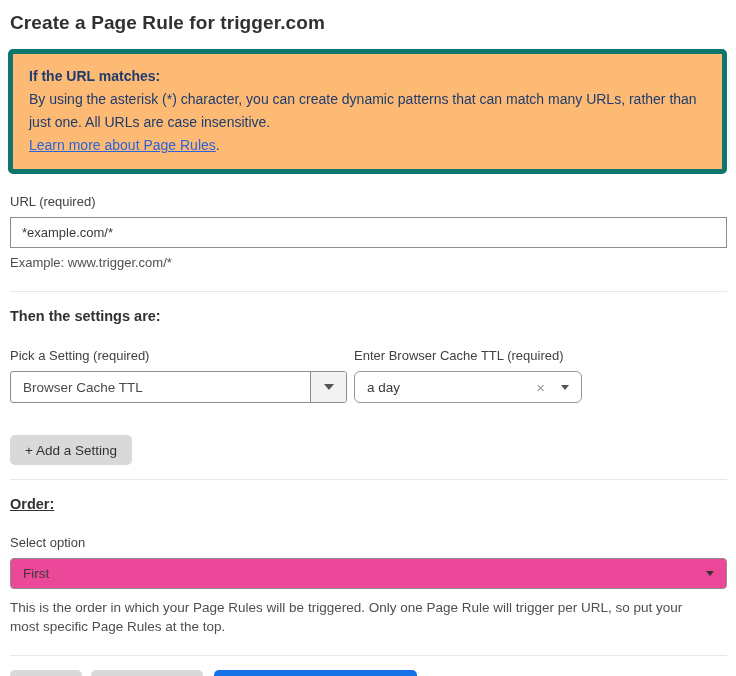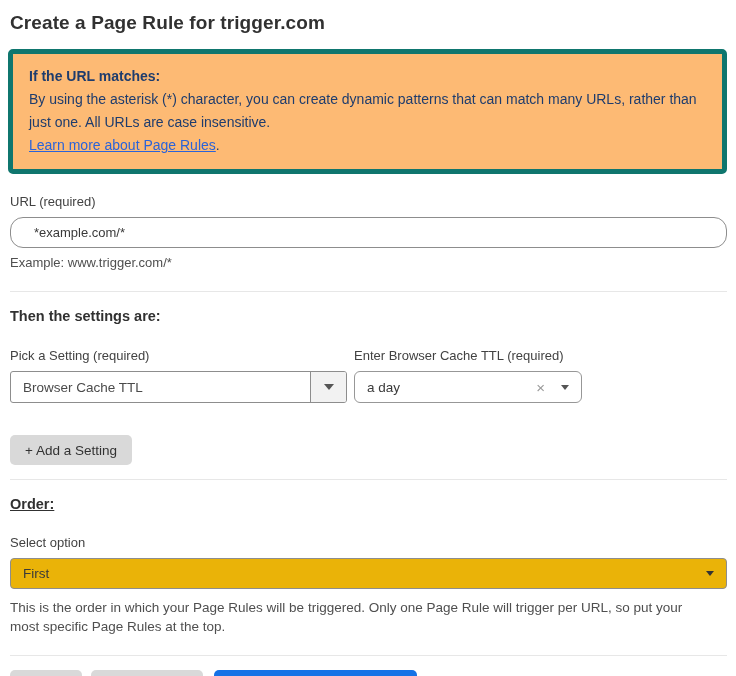--- a/index.html
+++ b/index.html
@@ -44,22 +44,22 @@
     font-size: 13px;
     color: #424242;
     margin-top: 21px;
     margin-bottom: 8px;
   }
 
   .text-input {
     width: 100%;
     height: 31px;
     border: 1px solid #8d8d8d;
-    border-radius: 13px;
-    padding: 0 23px;
+    border-radius: 0;
+    padding: 0 11px;
     font-size: 13px;
     color: #3a3a3a;
     font-family: "Liberation Sans", "DejaVu Sans", sans-serif;
     background: #ffffff;
     outline: none;
   }
 
   .example-text {
     font-size: 13px;
     color: #4f4f4f;
@@ -157,21 +157,21 @@
     cursor: pointer;
   }
 
   
   .select-flat {
     display: flex;
     align-items: center;
     height: 31px;
     border: 1px solid #8d8d8d;
     border-radius: 4px;
-    background: #eab308;
+    background: #ec4899;
     padding: 0 12px;
     cursor: pointer;
   }
   .select-flat .select-value {
     flex: 1;
     font-size: 13.5px;
     color: #3a3a3a;
   }
   .select-flat .caret-down { border-top-color: #333333; }
 

